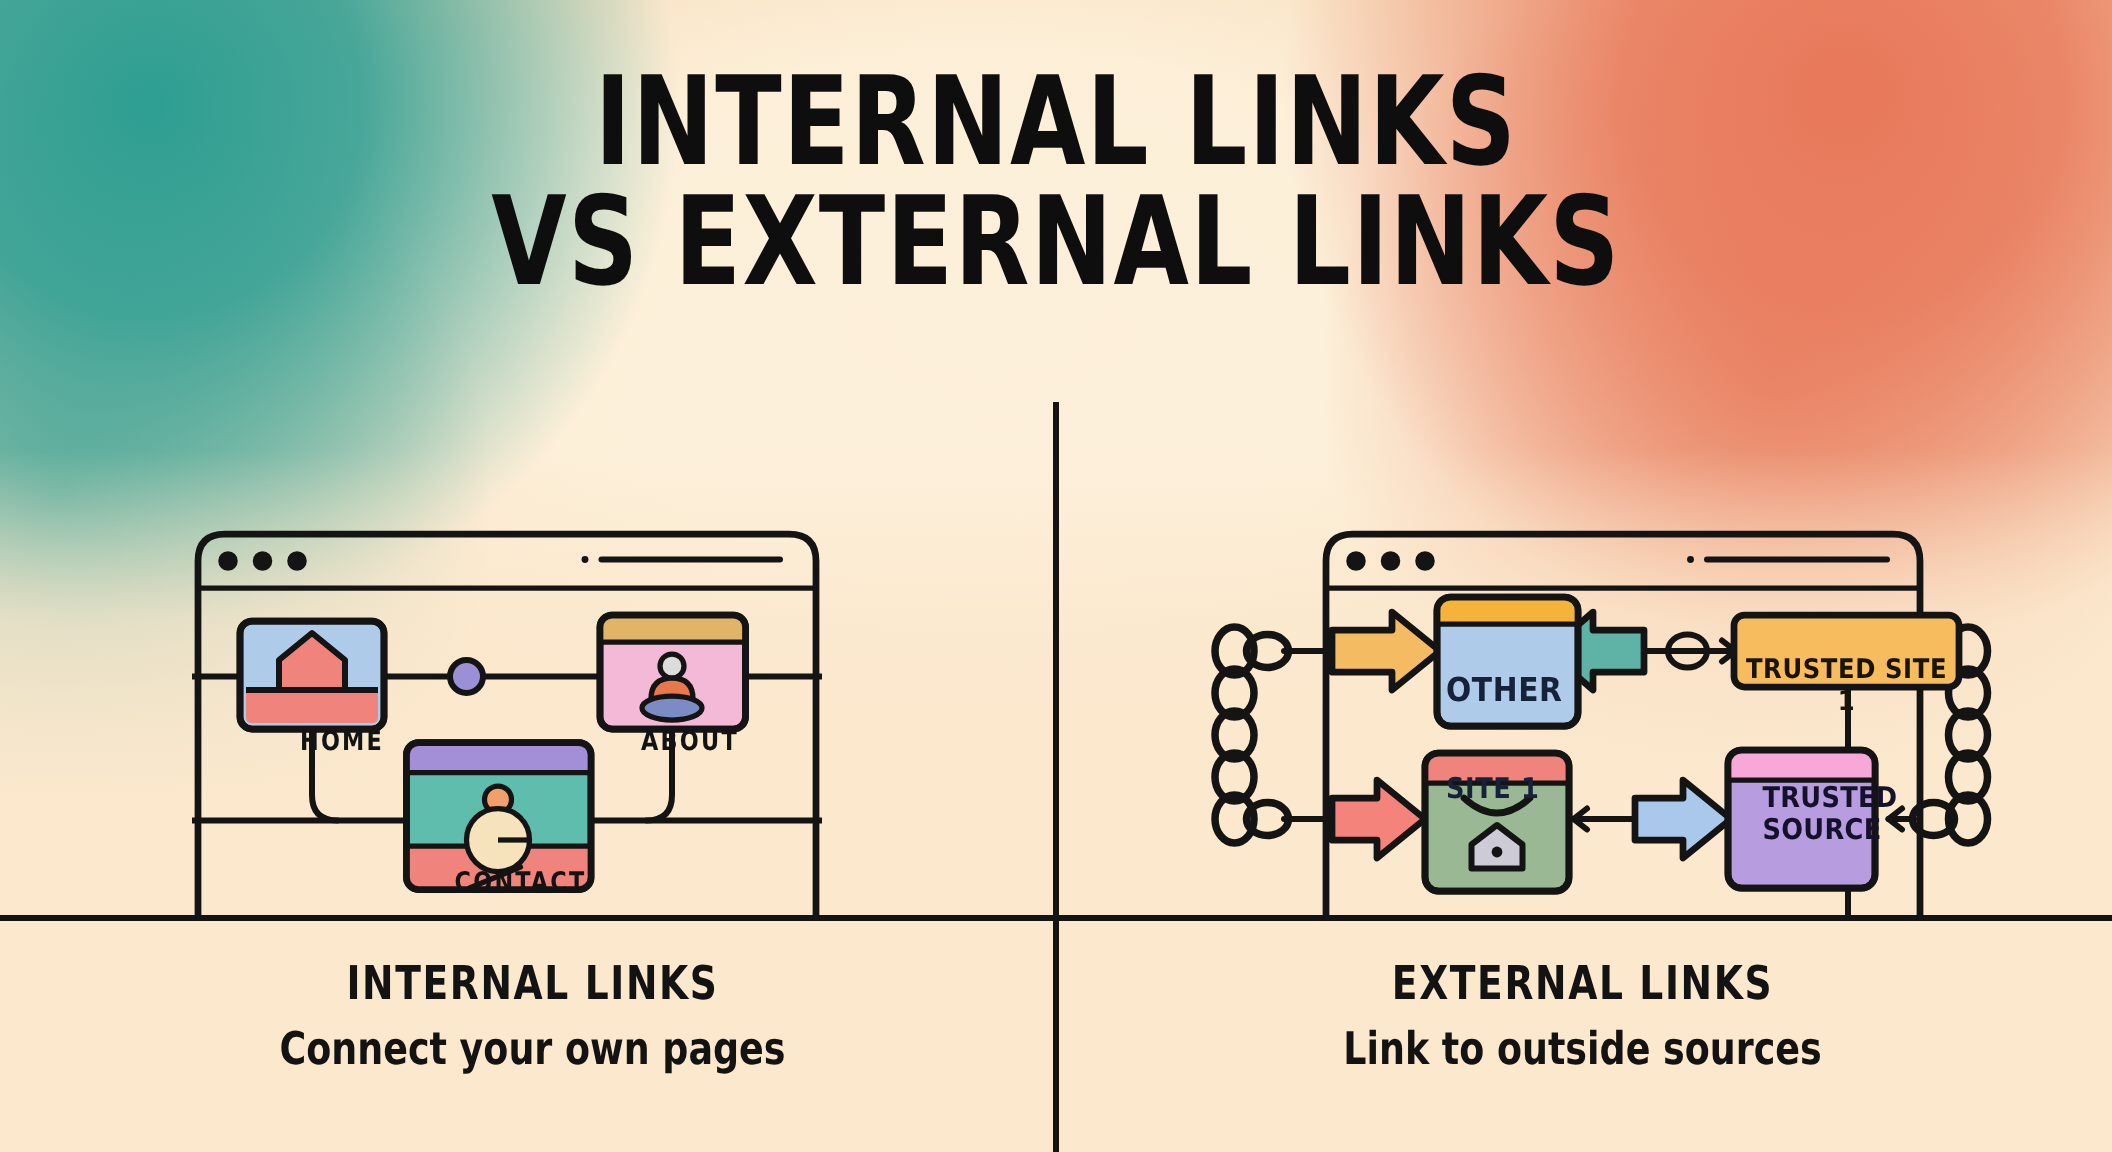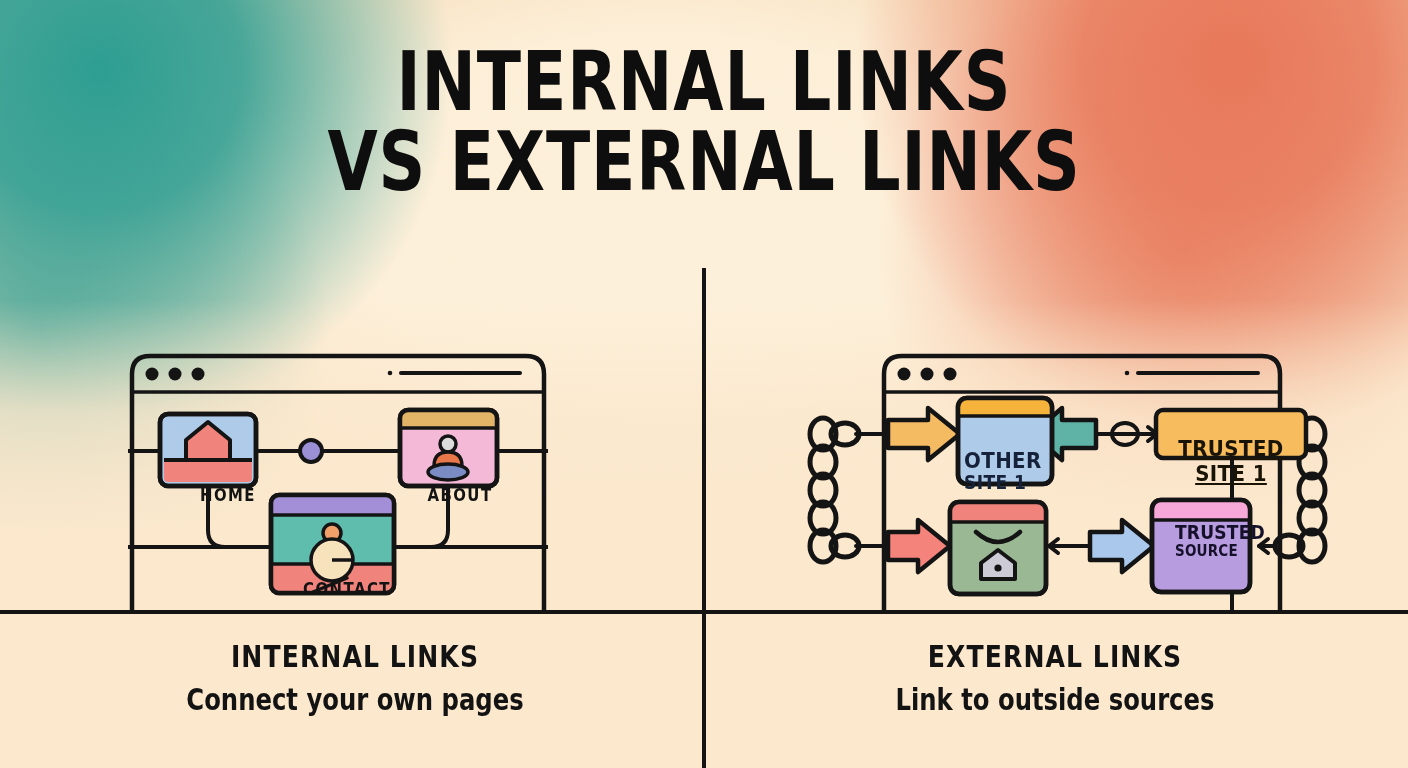--- a/index.html
+++ b/index.html
@@ -221,34 +221,34 @@
         <line x1="352" y1="168" x2="450" y2="168" stroke="#141414" stroke-width="3.5"></line>
         <rect x="352" y="148" width="98" height="92" rx="9" fill="none" stroke="#141414" stroke-width="4.5"></rect>
       </g>
     </svg>
   </div>
 
   <div style="position:absolute;left:958px;top:450px;width:94px;color:#16223a;
               font-family:'DejaVu Sans Condensed','Liberation Sans Narrow','Liberation Sans',sans-serif;
               font-weight:700;line-height:1.04;text-align:left;padding-left:6px;">
     <div style="font-size:22px;letter-spacing:0.4px;">OTHER</div>
-    <div style="font-size:19px;letter-spacing:0.4px;">SITE 1</div>
+    <div style="font-size:19px;letter-spacing:0.4px;margin-top:44px;">SITE 1</div>
   </div>
 
   <div style="position:absolute;left:1156px;top:436px;width:150px;color:#1a1406;
               font-family:'DejaVu Sans Condensed','Liberation Sans Narrow','Liberation Sans',sans-serif;
-              font-weight:700;font-size:22px;letter-spacing:0.4px;text-align:center;text-decoration:underline;">
+              font-weight:700;font-size:18px;letter-spacing:0.4px;text-align:center;">
     <span>TRUSTED SITE 1</span>
   </div>
 
   <div style="position:absolute;left:1152px;top:522px;width:98px;color:#16112a;
               font-family:'DejaVu Sans Condensed','Liberation Sans Narrow','Liberation Sans',sans-serif;
               font-weight:700;line-height:1.08;text-align:left;padding-left:7px;margin-left:16px;">
     <div style="font-size:19px;letter-spacing:0.2px;">TRUSTED</div>
-    <div style="font-size:15px;letter-spacing:0.2px;">SOURCE</div>
+    <div style="font-size:19px;letter-spacing:0.2px;">SOURCE</div>
   </div>
 
   <div class="caption" id="cap-left">
     <div class="ctitle">INTERNAL LINKS</div>
     <div class="csub">Connect your own pages</div>
   </div>
   <div class="caption" id="cap-right">
     <div class="ctitle">EXTERNAL LINKS</div>
     <div class="csub">Link to outside sources</div>
   </div>

